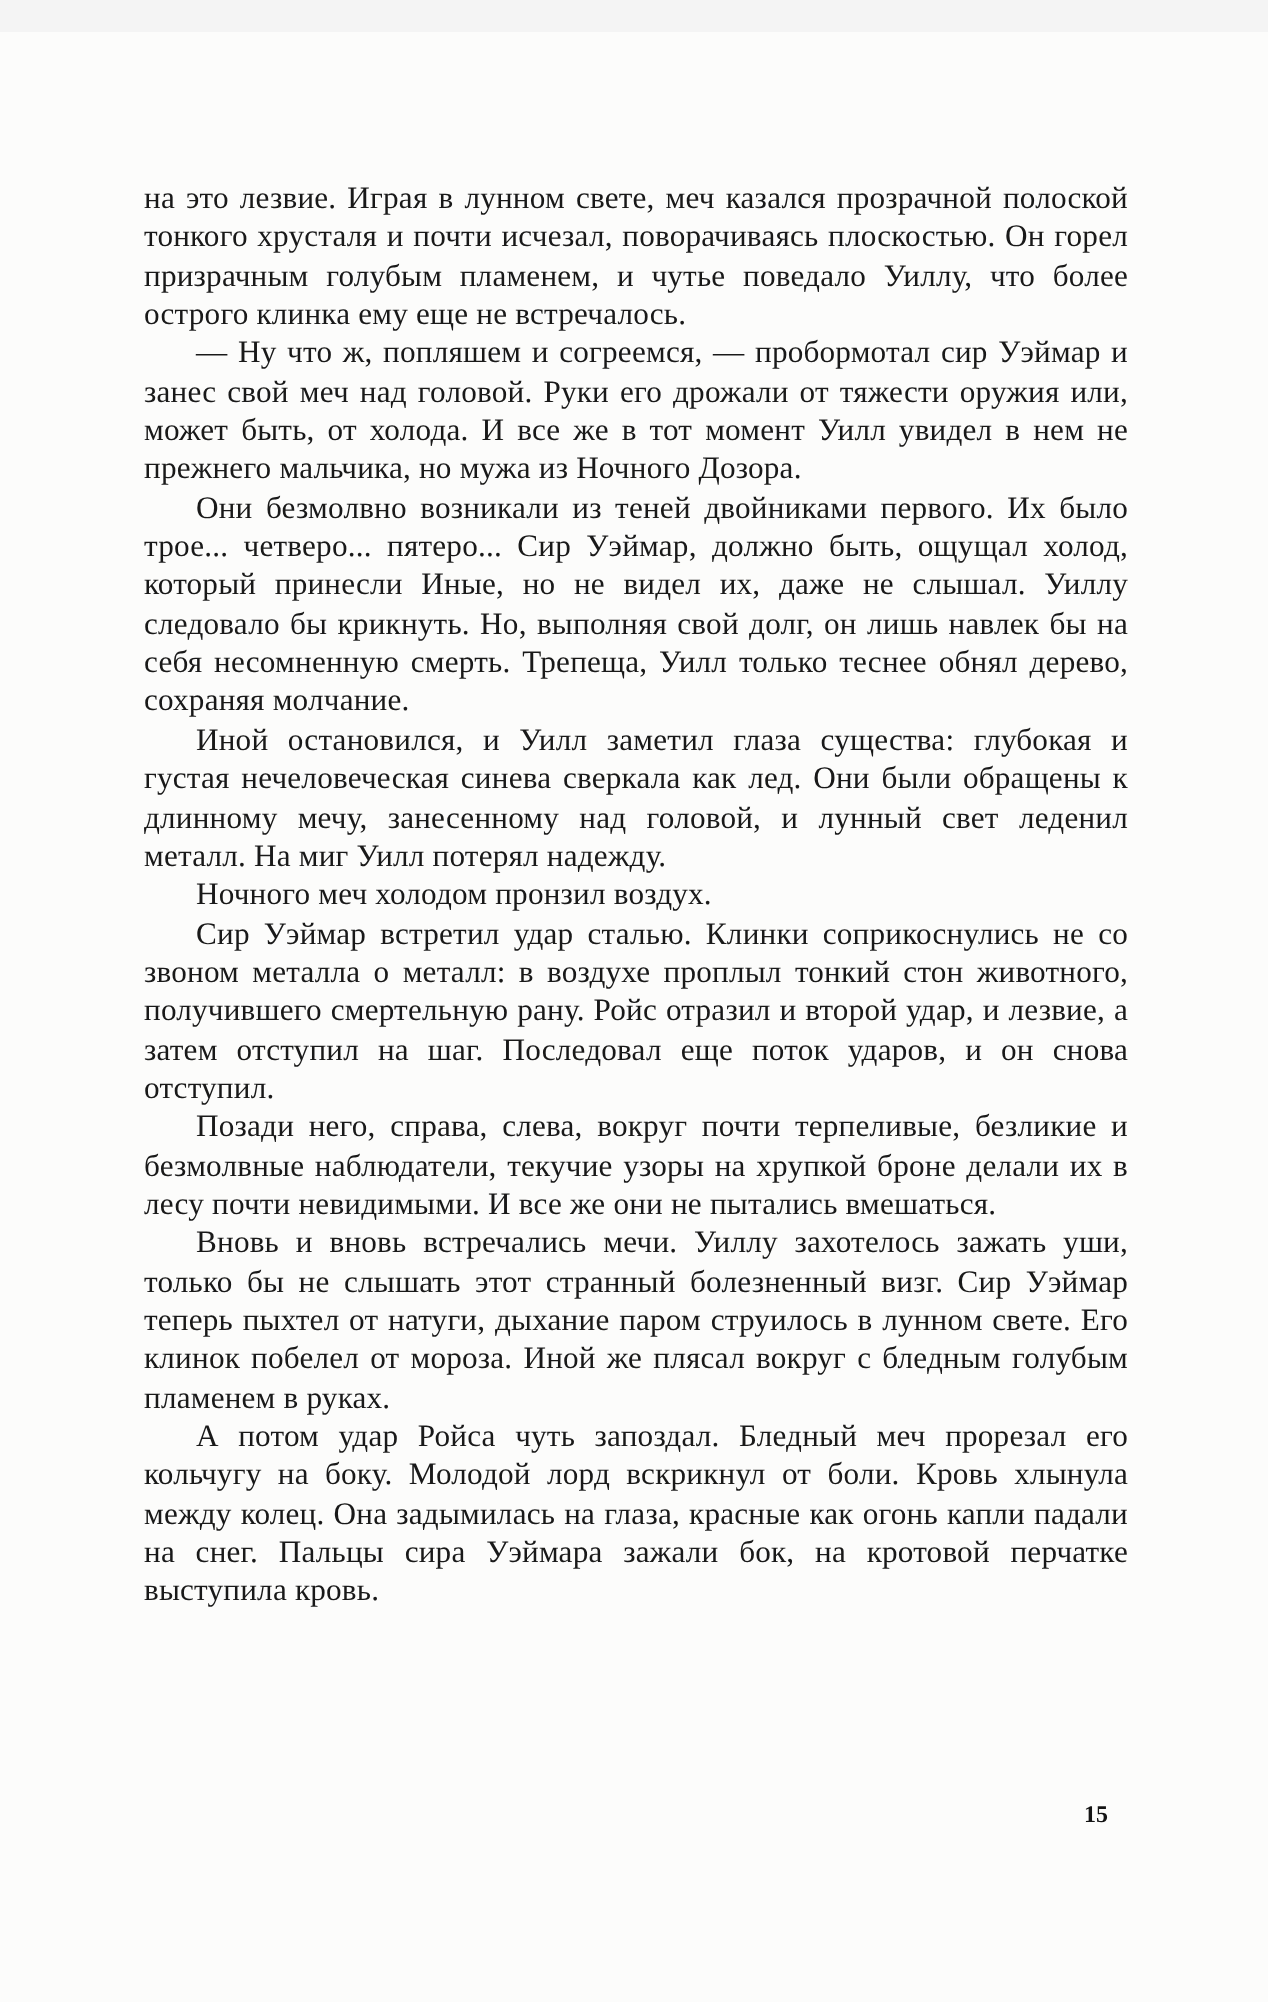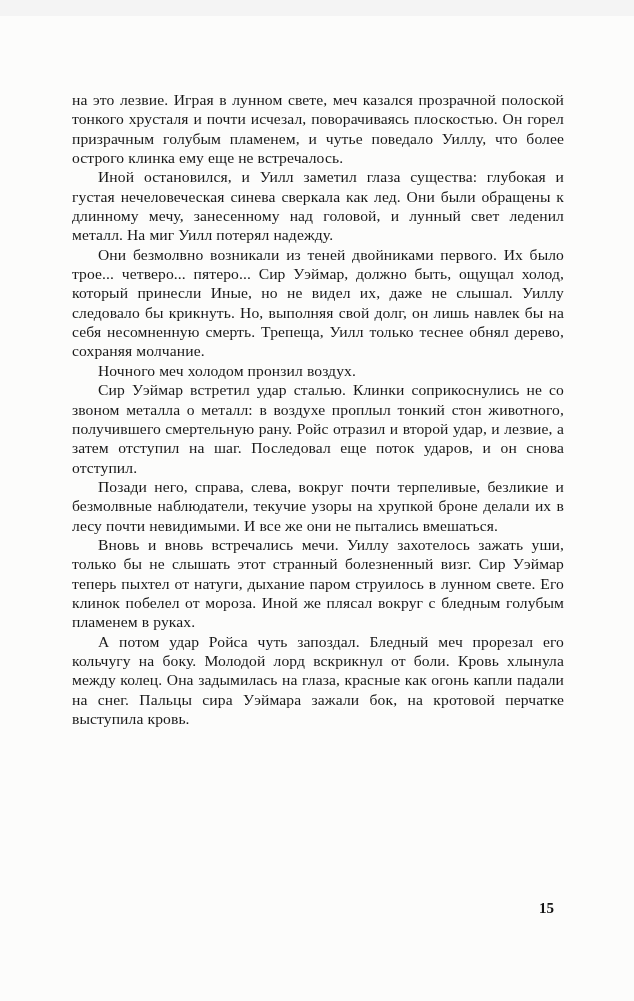--- a/index.html
+++ b/index.html
@@ -34,34 +34,35 @@
     padding: 0;
     text-indent: 26px;
   }
   .text-block p.no-indent {
     text-indent: 0;
   }
   .page-number {
     position: absolute;
     top: 884px;
     right: 80px;
-    font-size: 15px;
+    font-size: 12px;
     font-weight: bold;
     color: #141414;
     font-family: "Liberation Serif", "DejaVu Serif", serif;
   }
 </style>
 </head>
 <body>
 
 <div class="page">
   <div class="text-block">
     <p class="no-indent">на это лезвие. Играя в лунном свете, меч казался прозрачной полоской тонкого хрусталя и почти исчезал, поворачиваясь плоскостью. Он горел призрачным голубым пламенем, и чутье поведало Уиллу, что более острого клинка ему еще не встречалось.</p>
+    <p>— Ну что ж, попляшем и согреемся, — пробормотал сир Уэймар и занес свой меч над головой. Руки его дрожали от тяжести оружия или, может быть, от холода. И все же в тот момент Уилл увидел в нем не прежнего мальчика, но мужа из Ночного Дозора.</p>
+    <p>Они безмолвно возникали из теней двойниками первого. Их было трое... четверо... пятеро... Сир Уэймар, должно быть, ощущал холод, который принесли Иные, но не видел их, даже не слышал. Уиллу следовало бы крикнуть. Но, выполняя свой долг, он лишь навлек бы на себя несомненную смерть. Трепеща, Уилл только теснее обнял дерево, сохраняя молчание.</p>
     <p>Иной остановился, и Уилл заметил глаза существа: глубокая и густая нечеловеческая синева сверкала как лед. Они были обращены к длинному мечу, занесенному над головой, и лунный свет леденил металл. На миг Уилл потерял надежду.</p>
-    <p>Они безмолвно возникали из теней двойниками первого. Их было трое... четверо... пятеро... Сир Уэймар, должно быть, ощущал холод, который принесли Иные, но не видел их, даже не слышал. Уиллу следовало бы крикнуть. Но, выполняя свой долг, он лишь навлек бы на себя несомненную смерть. Трепеща, Уилл только теснее обнял дерево, сохраняя молчание.</p>
     <p>Ночного меч холодом пронзил воздух.</p>
     <p>Сир Уэймар встретил удар сталью. Клинки соприкоснулись не со звоном металла о металл: в воздухе проплыл тонкий стон животного, получившего смертельную рану. Ройс отразил и второй удар, и лезвие, а затем отступил на шаг. Последовал еще поток ударов, и он снова отступил.</p>
     <p>Позади него, справа, слева, вокруг почти терпеливые, безликие и безмолвные наблюдатели, текучие узоры на хрупкой броне делали их в лесу почти невидимыми. И все же они не пытались вмешаться.</p>
     <p>Вновь и вновь встречались мечи. Уиллу захотелось зажать уши, только бы не слышать этот странный болезненный визг. Сир Уэймар теперь пыхтел от натуги, дыхание паром струилось в лунном свете. Его клинок побелел от мороза. Иной же плясал вокруг с бледным голубым пламенем в руках.</p>
     <p>А потом удар Ройса чуть запоздал. Бледный меч прорезал его кольчугу на боку. Молодой лорд вскрикнул от боли. Кровь хлынула между колец. Она задымилась на глаза, красные как огонь капли падали на снег. Пальцы сира Уэймара зажали бок, на кротовой перчатке выступила кровь.</p>
   </div>
   <div class="page-number">15</div>
 </div>
 
 </body></html>

